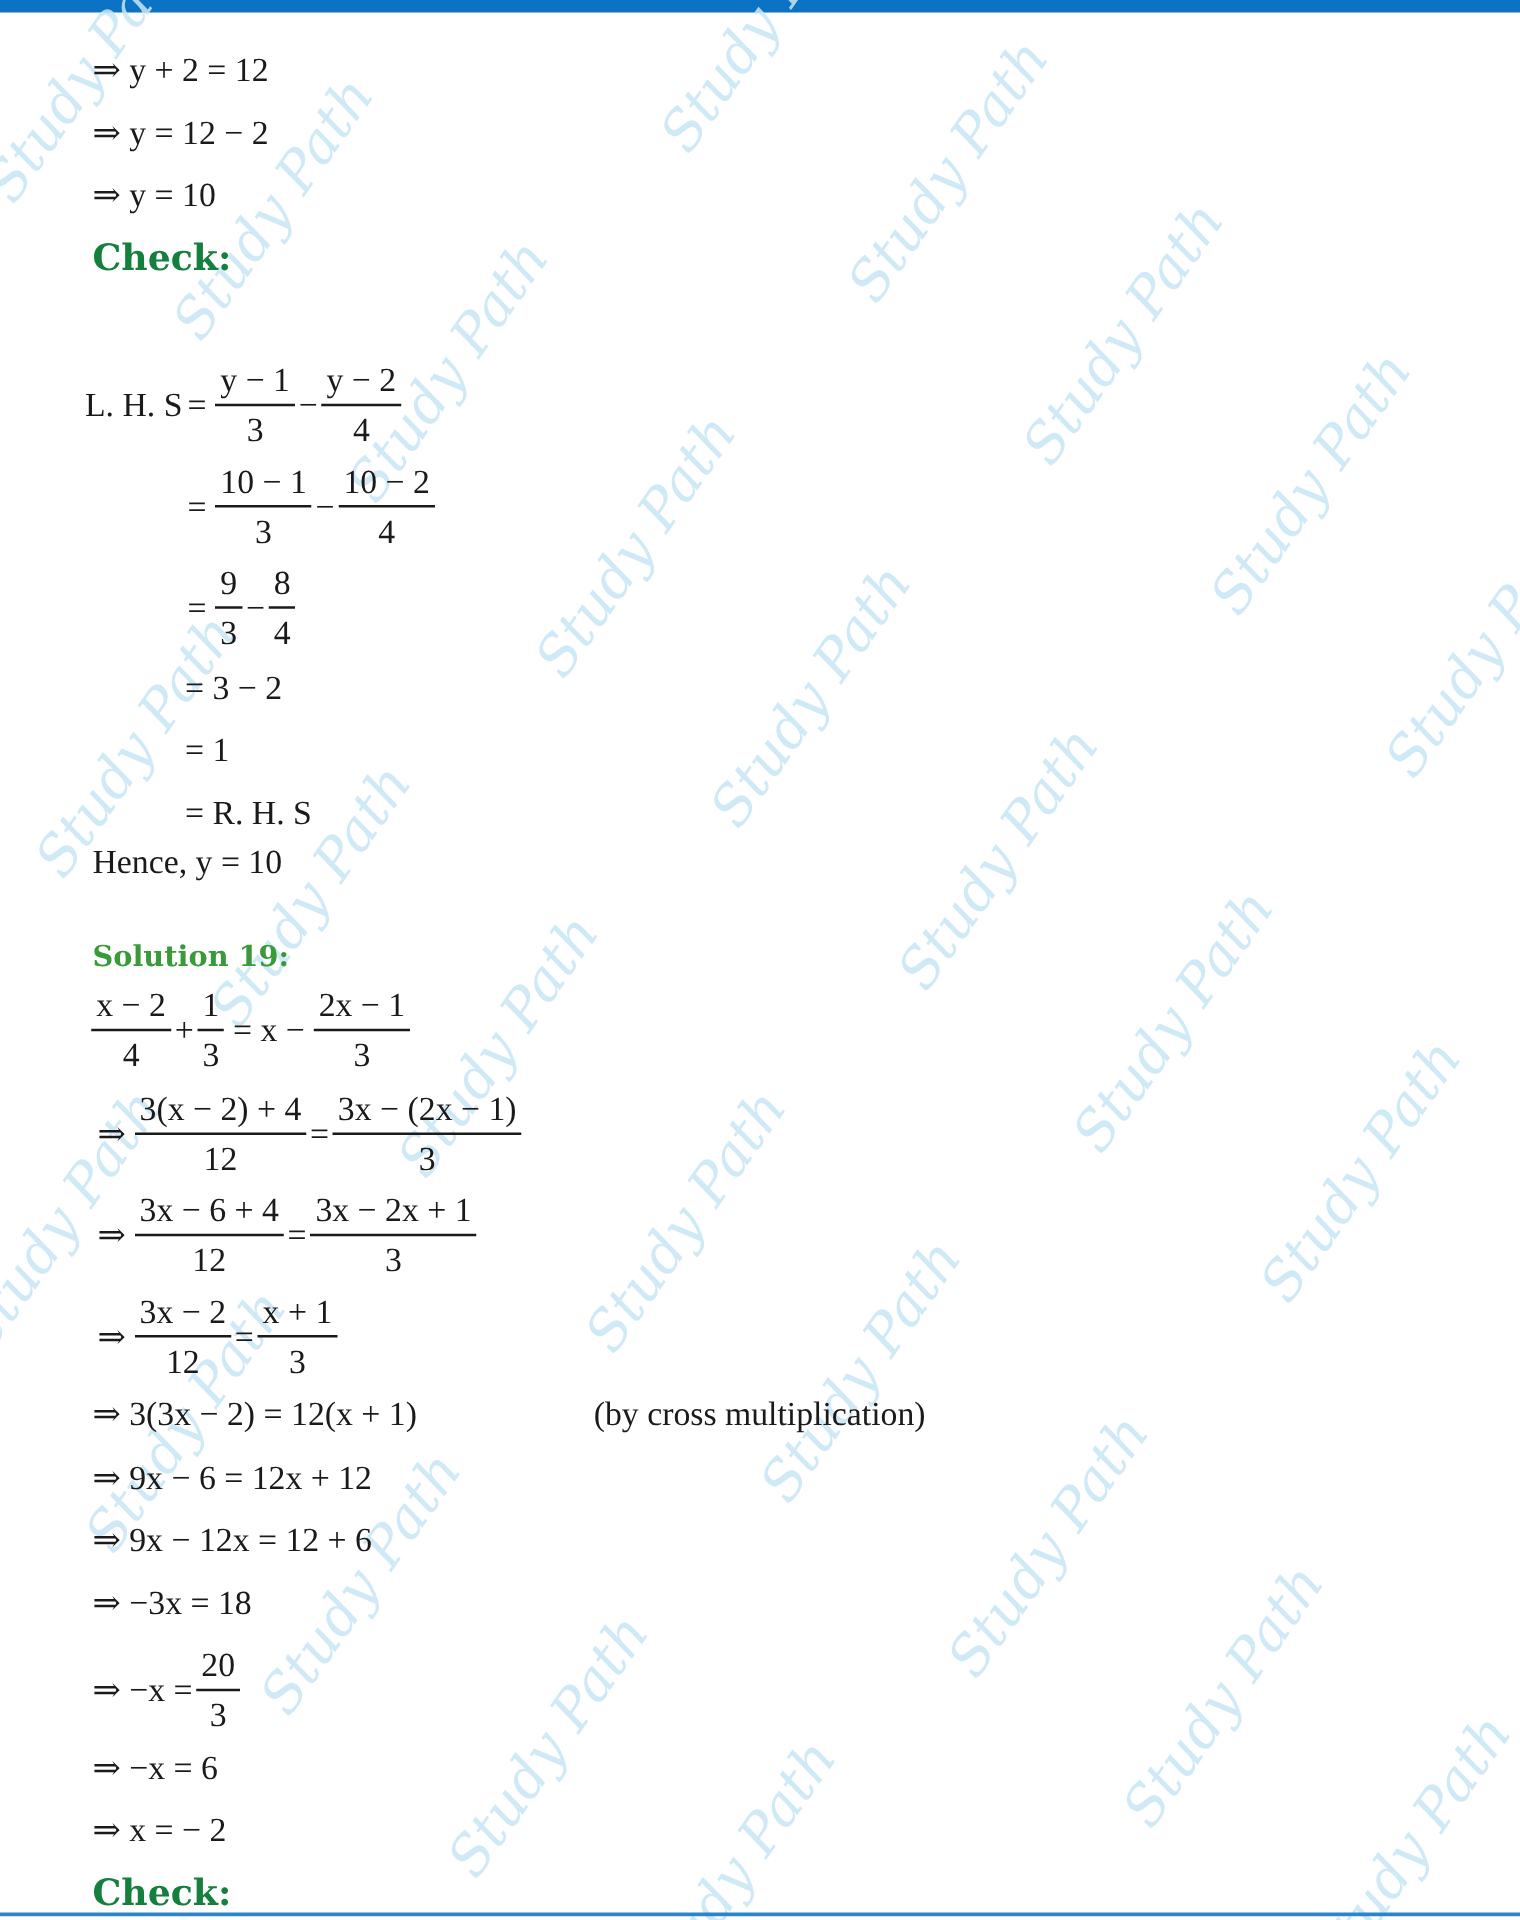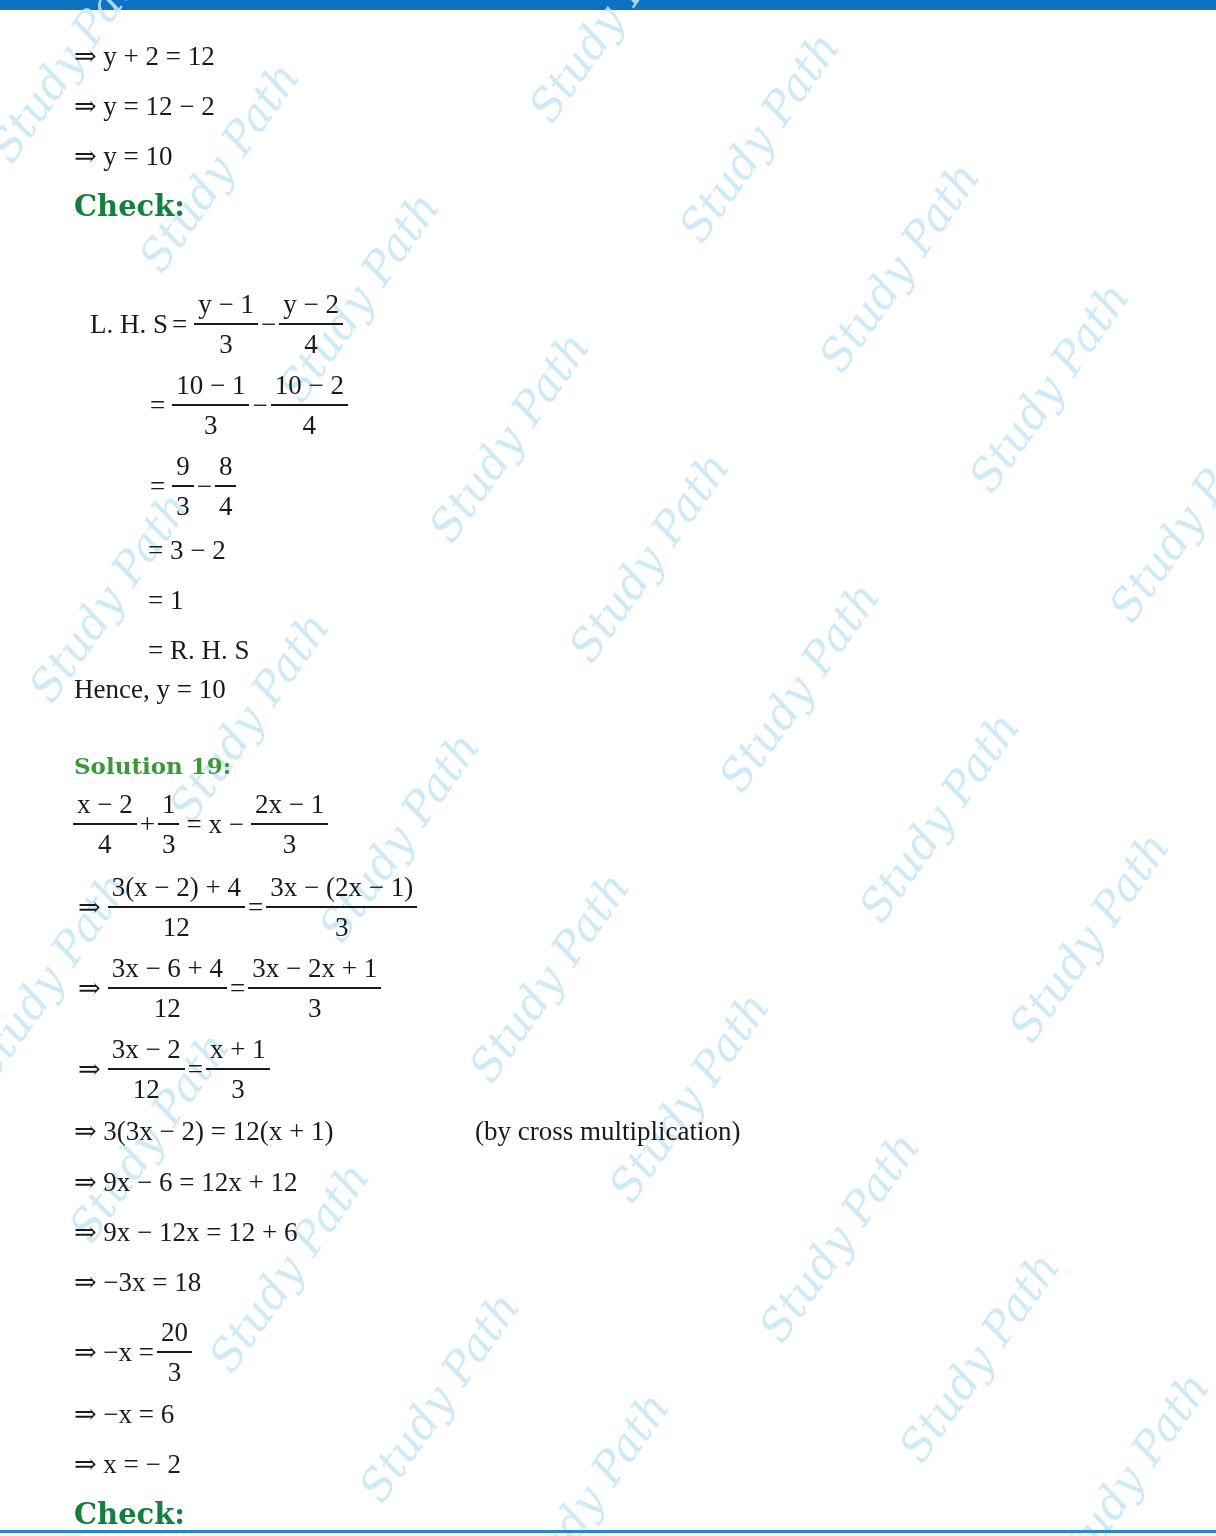--- a/index.html
+++ b/index.html
@@ -65,21 +65,21 @@
 </div>
 
 <div class="content">
 
   <div class="line math" style="left:74px;top:17px;">⇒ y + 2 = 12</div>
   <div class="line math" style="left:74px;top:67px;">⇒ y = 12 − 2</div>
   <div class="line math" style="left:74px;top:117px;">⇒ y = 10</div>
 
   <div class="line heading-bold" style="left:74px;top:167px;">Check:</div>
 
-  <div class="line math" style="left:90px;top:262px;height:76px;justify-content:flex-end;">
+  <div class="line math" style="left:68px;top:262px;height:76px;justify-content:flex-end;">
     <span>L. H. S</span>
     <span class="op">=</span>
     <span class="frac">
         <span class="num">y − 1</span>
         <span class="den">3</span>
       </span>
     <span>−</span>
     <span class="frac">
         <span class="num">y − 2</span>
         <span class="den">4</span>

